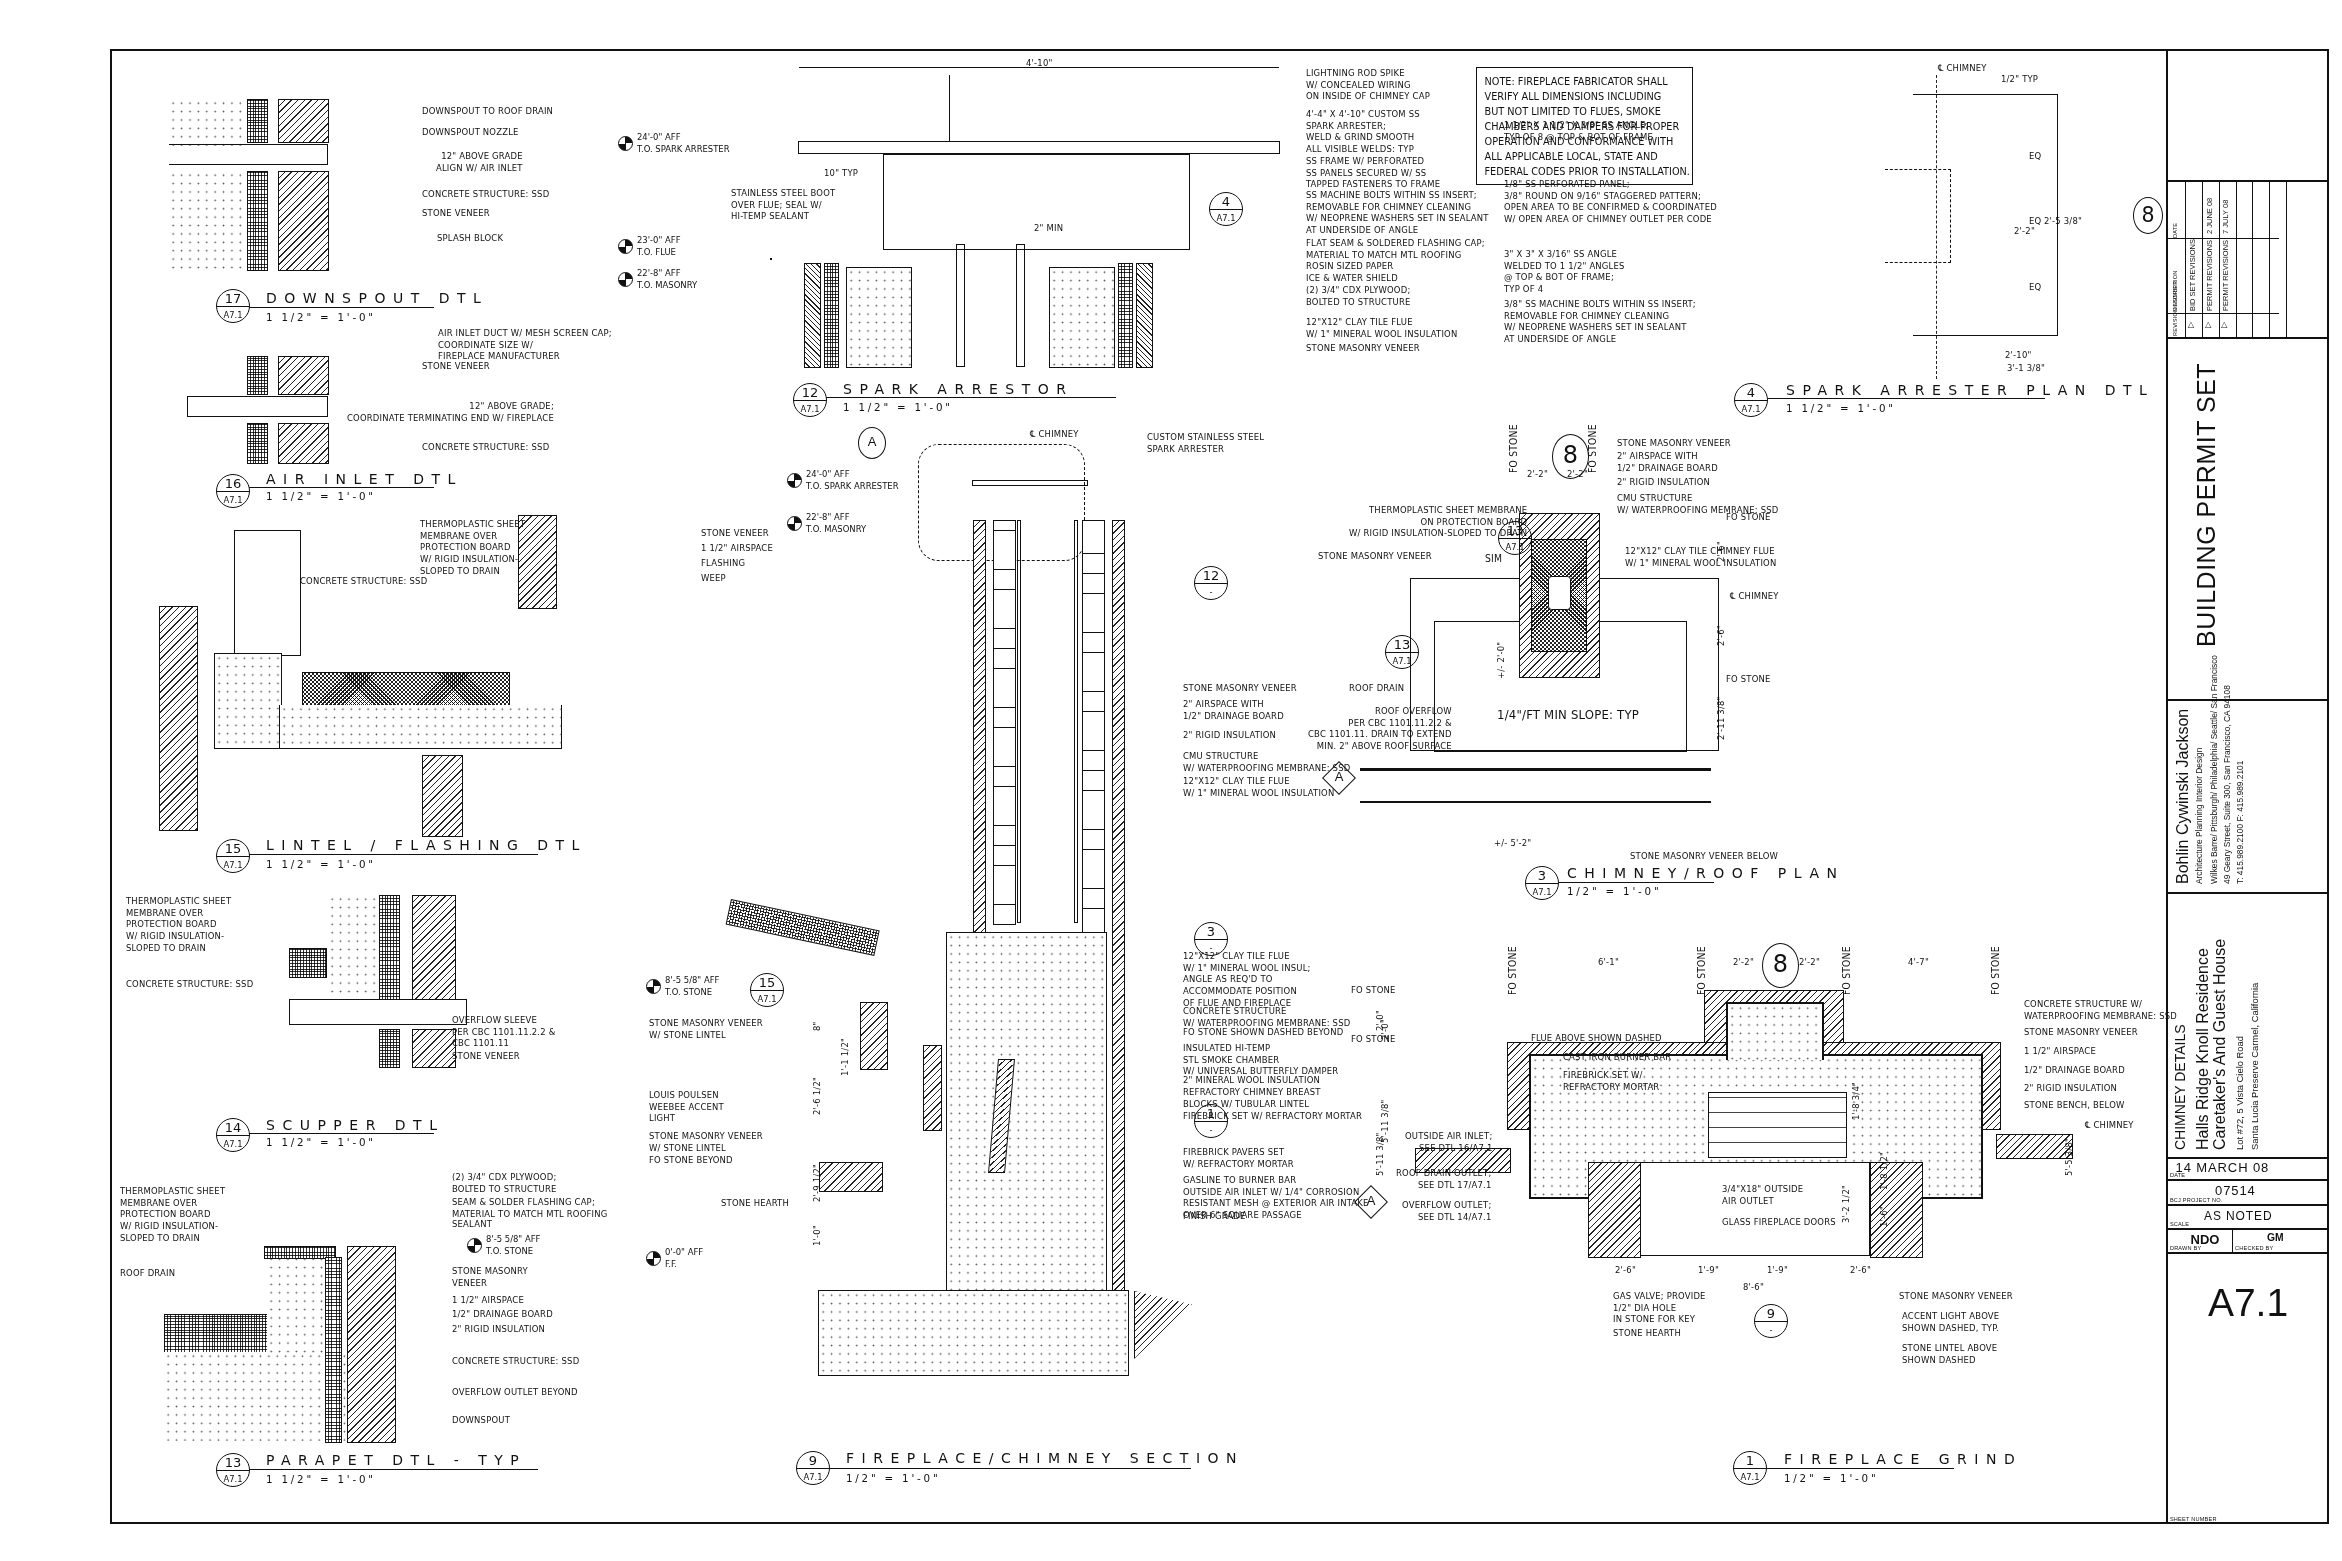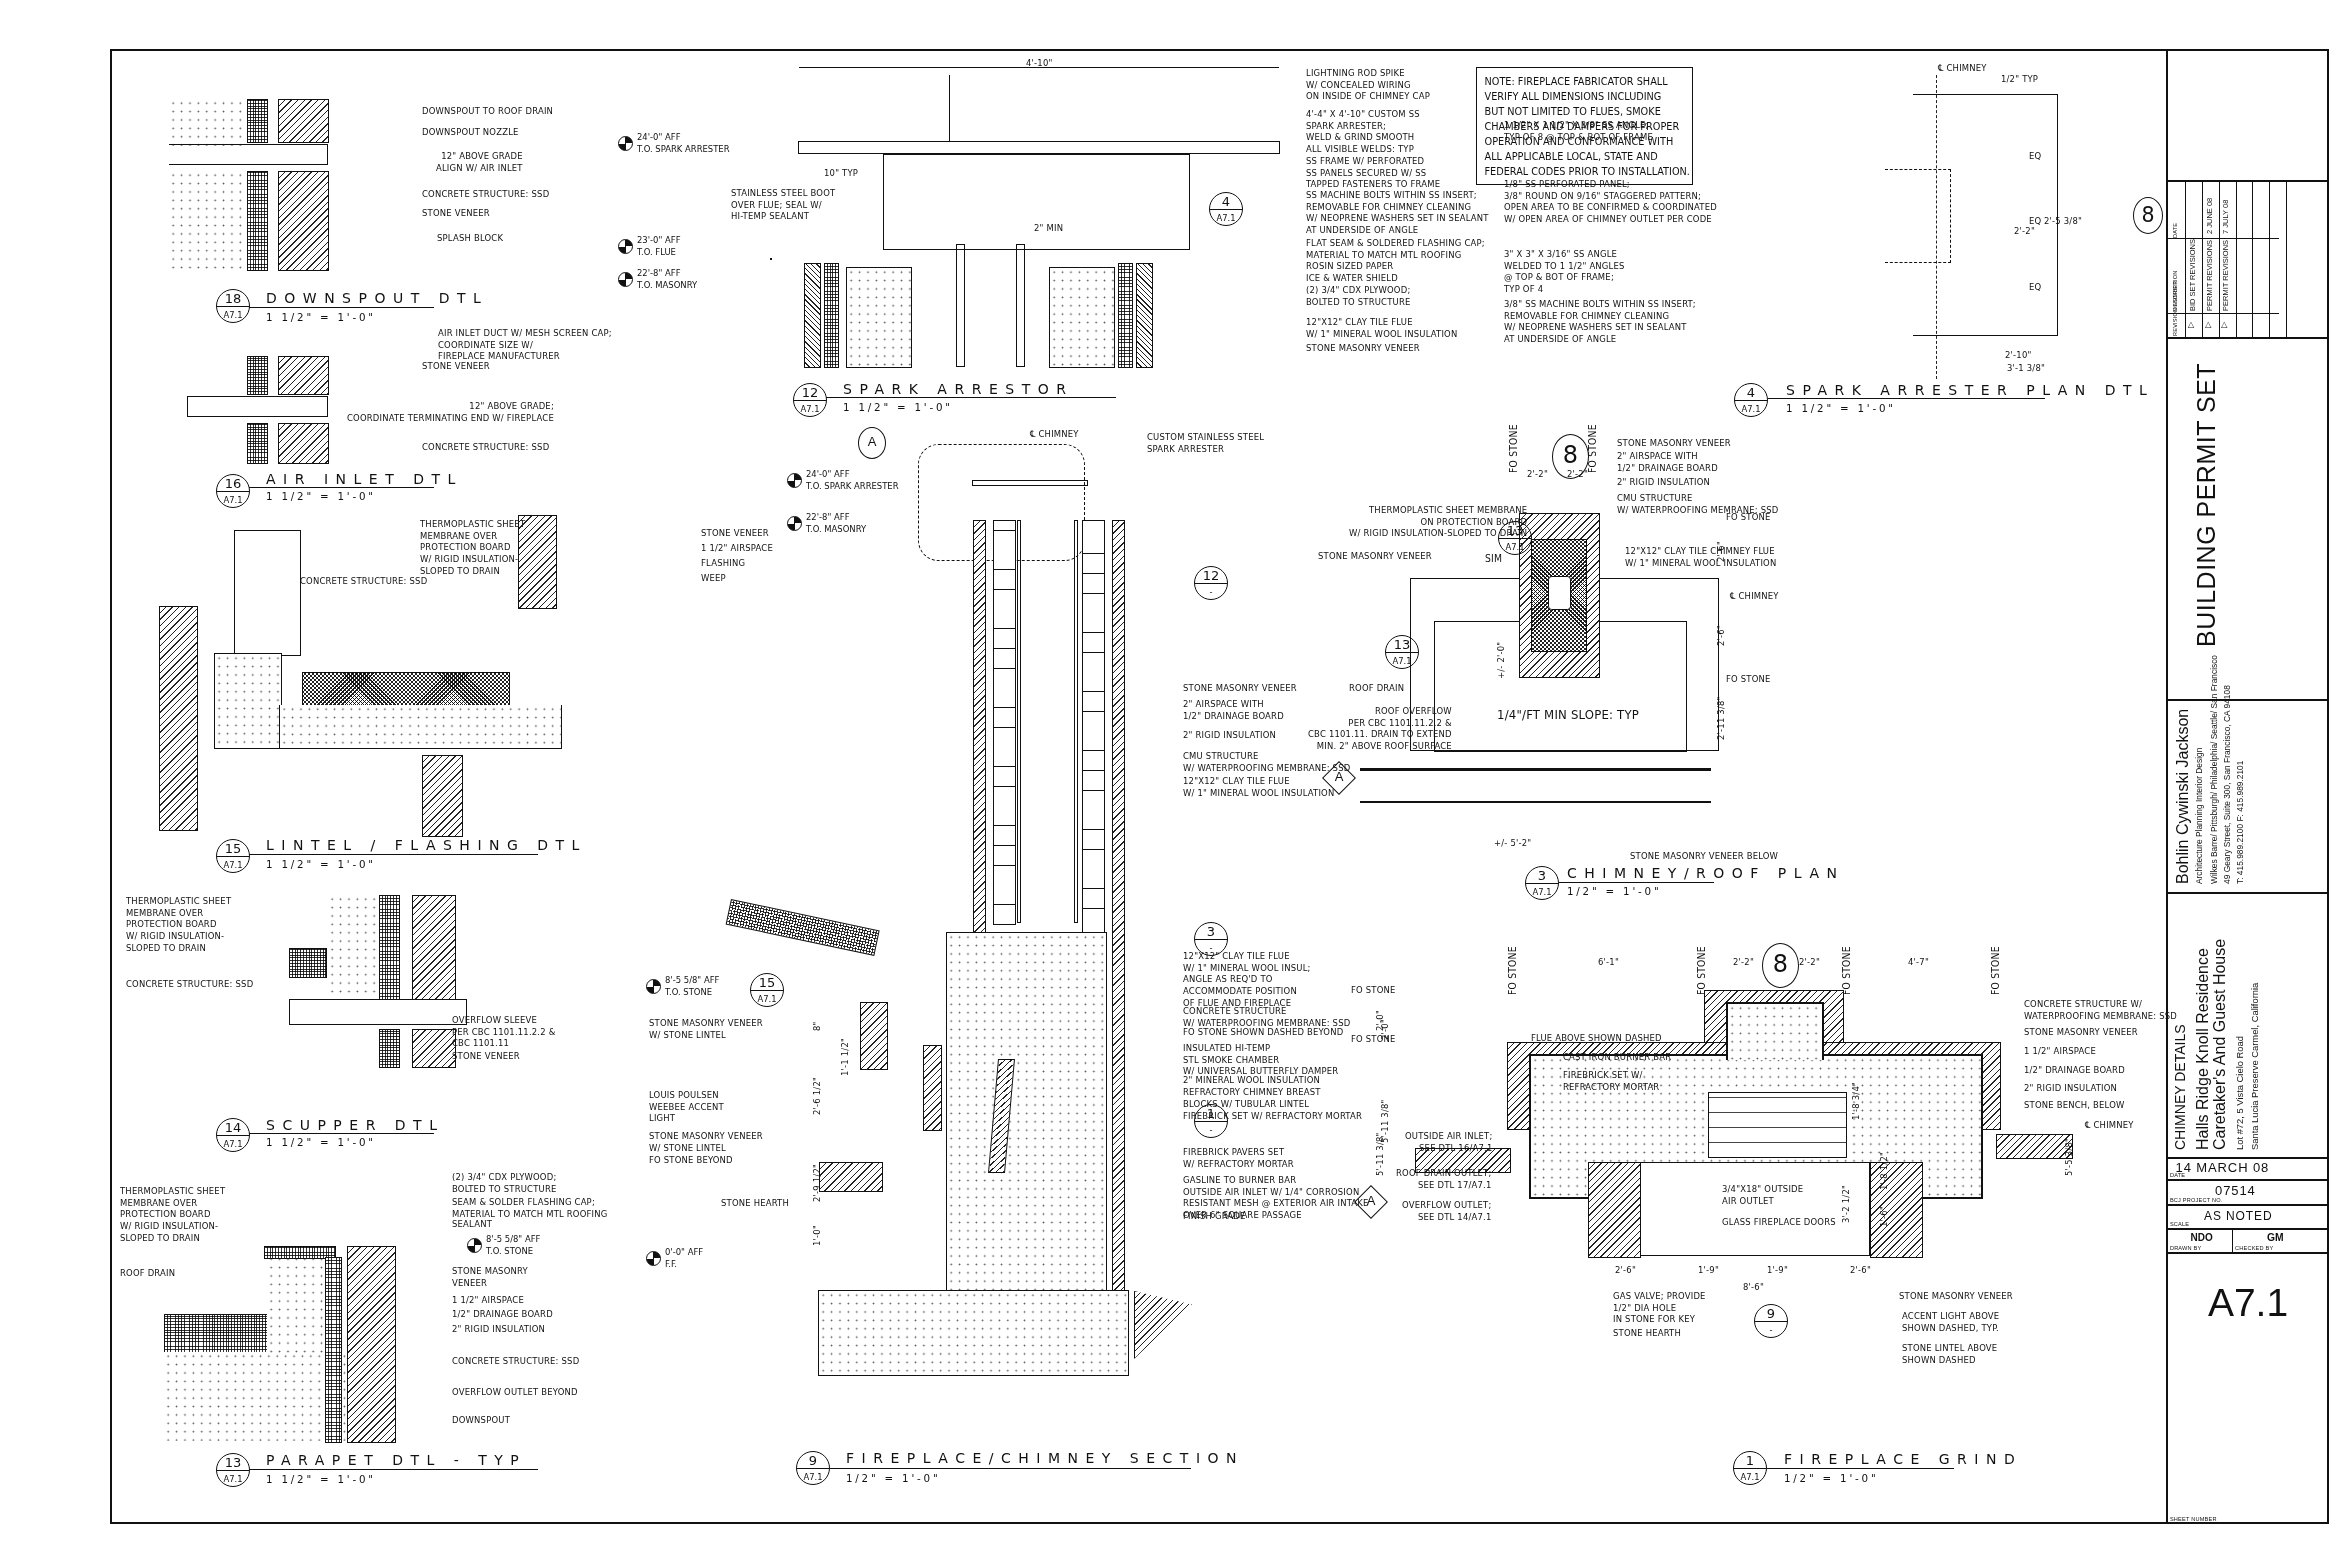--- a/index.html
+++ b/index.html
@@ -47,21 +47,21 @@
   <div class="grid" style="left:247px;top:171px;width:19px;height:98px;"></div>
   <div class="hatch" style="left:278px;top:171px;width:49px;height:98px;"></div>
   <div class="lbl" style="left:422px;top:105px;">DOWNSPOUT TO ROOF DRAIN</div>
   <div class="lbl" style="left:422px;top:126px;">DOWNSPOUT NOZZLE</div>
   <div class="lbl" style="left:436px;top:150px;text-align:right;">12" ABOVE GRADE
 ALIGN W/ AIR INLET</div>
   <div class="lbl" style="left:422px;top:188px;">CONCRETE STRUCTURE: SSD</div>
   <div class="lbl" style="left:422px;top:207px;">STONE VENEER</div>
   <div class="lbl" style="left:437px;top:232px;">SPLASH BLOCK</div>
   <div class="bubble" style="left:216px;top:289px;">
-      <span class="n">18</span>
+      <span class="n">17</span>
       <span class="s">A7.1</span>
     </div>
   <div class="dtitle" style="left:266px;top:290px;">DOWNSPOUT DTL</div>
   <div class="uline" style="left:249px;top:307px;width:185px;"></div>
   <div class="dscale" style="left:266px;top:311px;">1 1/2" = 1'-0"</div>
 </div>
 
 <div>
   <div class="grid" style="left:247px;top:356px;width:19px;height:37px;"></div>
   <div class="hatch" style="left:278px;top:356px;width:49px;height:37px;"></div>
@@ -580,21 +580,21 @@
     <div class="small" style="position:absolute;left:1.9px;bottom:0.9px;">BCJ PROJECT NO.</div>
   </div>
 
   <div class="tbcell" style="top:1157px;height:24px;">
     <div style="position:absolute;left:36px;top:2.8px;font-size:12px;letter-spacing:0.9px;">AS  NOTED</div>
     <div class="small" style="position:absolute;left:1.9px;bottom:0.9px;">SCALE</div>
   </div>
 
   <div class="tbcell" style="top:1181px;height:24px;">
     <div style="position:absolute;left:64px;top:0;bottom:0;border-left:1.9px solid #111;"></div>
-    <div style="position:absolute;left:22.5px;top:1.9px;font-size:10px;font-weight:bold;">NDO</div>
+    <div style="position:absolute;left:22.5px;top:1.9px;font-size:13px;font-weight:bold;">NDO</div>
     <div class="small" style="position:absolute;left:1.9px;bottom:0.9px;">DRAWN BY</div>
     <div style="position:absolute;left:99px;top:1.9px;font-size:10.3px;font-weight:bold;">GM</div>
     <div class="small" style="position:absolute;left:67px;bottom:0.9px;">CHECKED BY</div>
   </div>
 
   <div style="position:absolute;left:0;right:0;top:1206px;bottom:0;">
     <div style="position:absolute;left:0;right:0;top:26px;text-align:center;font-size:39px;">A7.1</div>
     <div class="small" style="position:absolute;left:1.9px;bottom:1.9px;">SHEET NUMBER</div>
   </div>
 </div>

